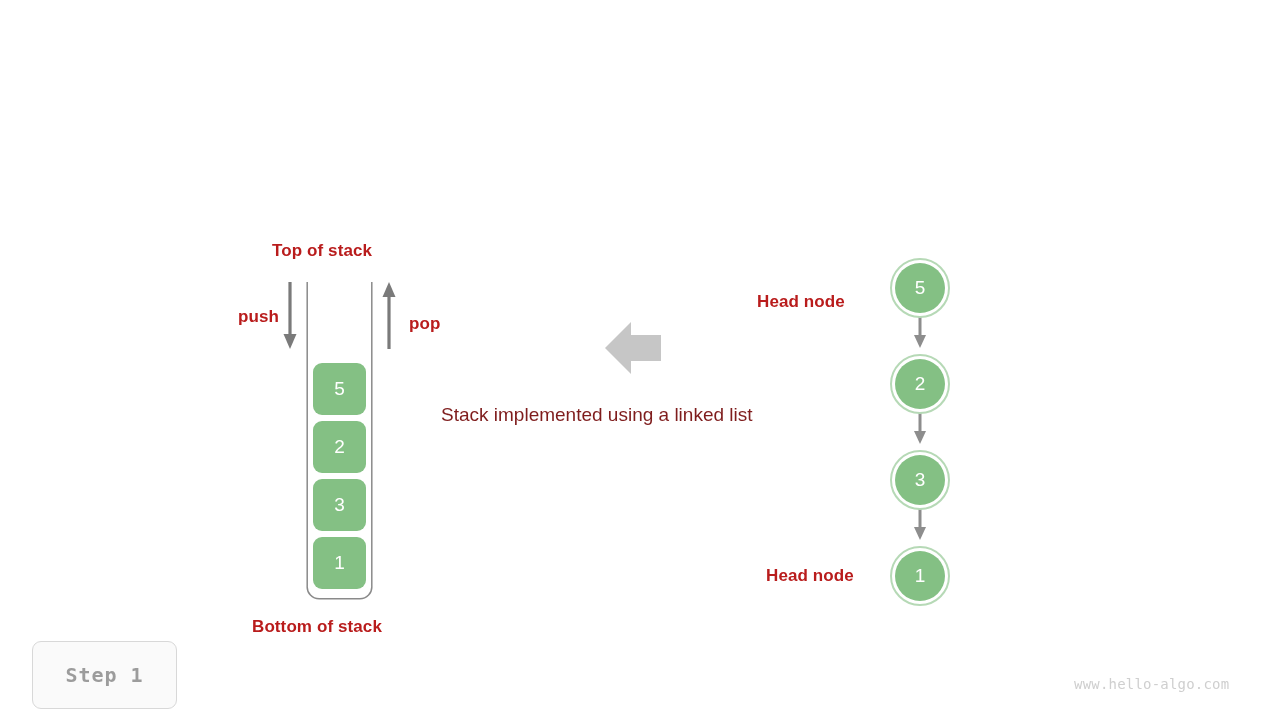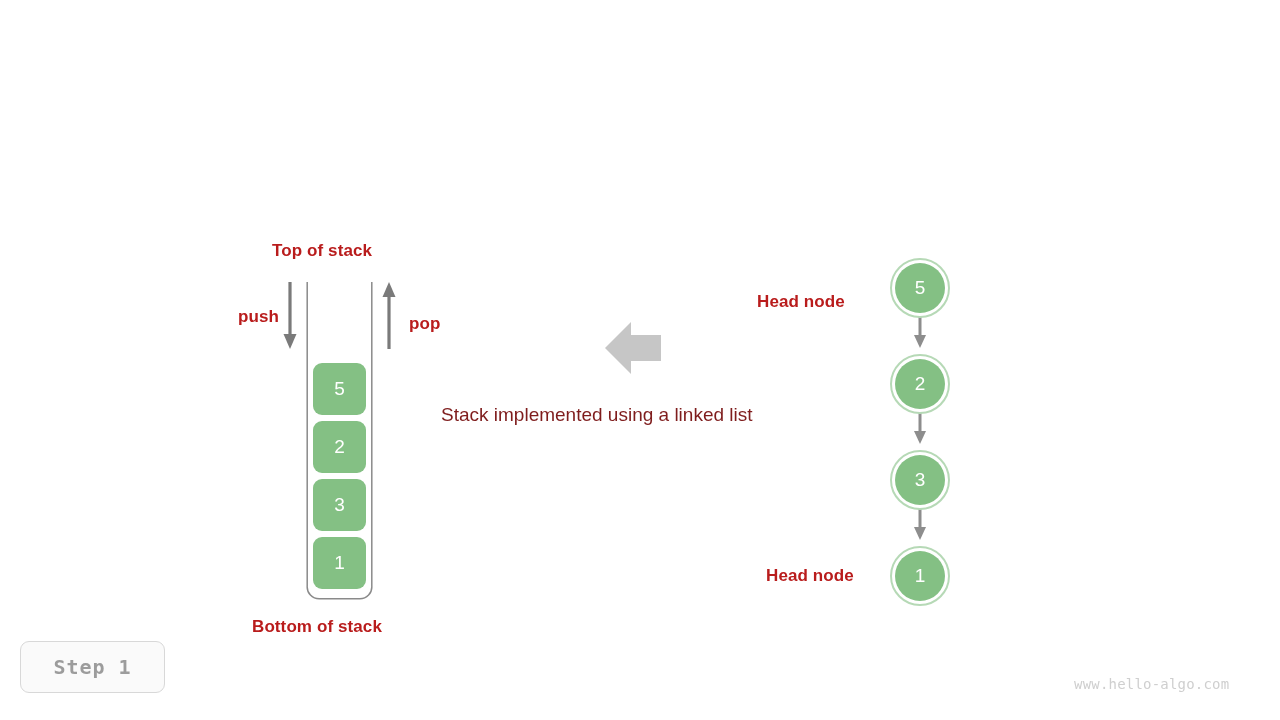--- a/index.html
+++ b/index.html
@@ -119,24 +119,24 @@
     font-size: 19px;
     display: flex;
     align-items: center;
     justify-content: center;
     box-sizing: border-box;
   }
   .ll-link { position: absolute; left: 30px; width: 60px; }
 
   
   #step-badge {
-    left: 20px;
+    left: 32px;
     top: 641px;
     width: 145px;
-    height: 52px;
+    height: 68px;
     border: 1px solid #d8d8d8;
     border-radius: 9px;
     background: #fafafa;
     display: flex;
     align-items: center;
     justify-content: center;
     box-sizing: border-box;
   }
   #step-badge-text {
     font-family: "DejaVu Sans Mono", monospace;

